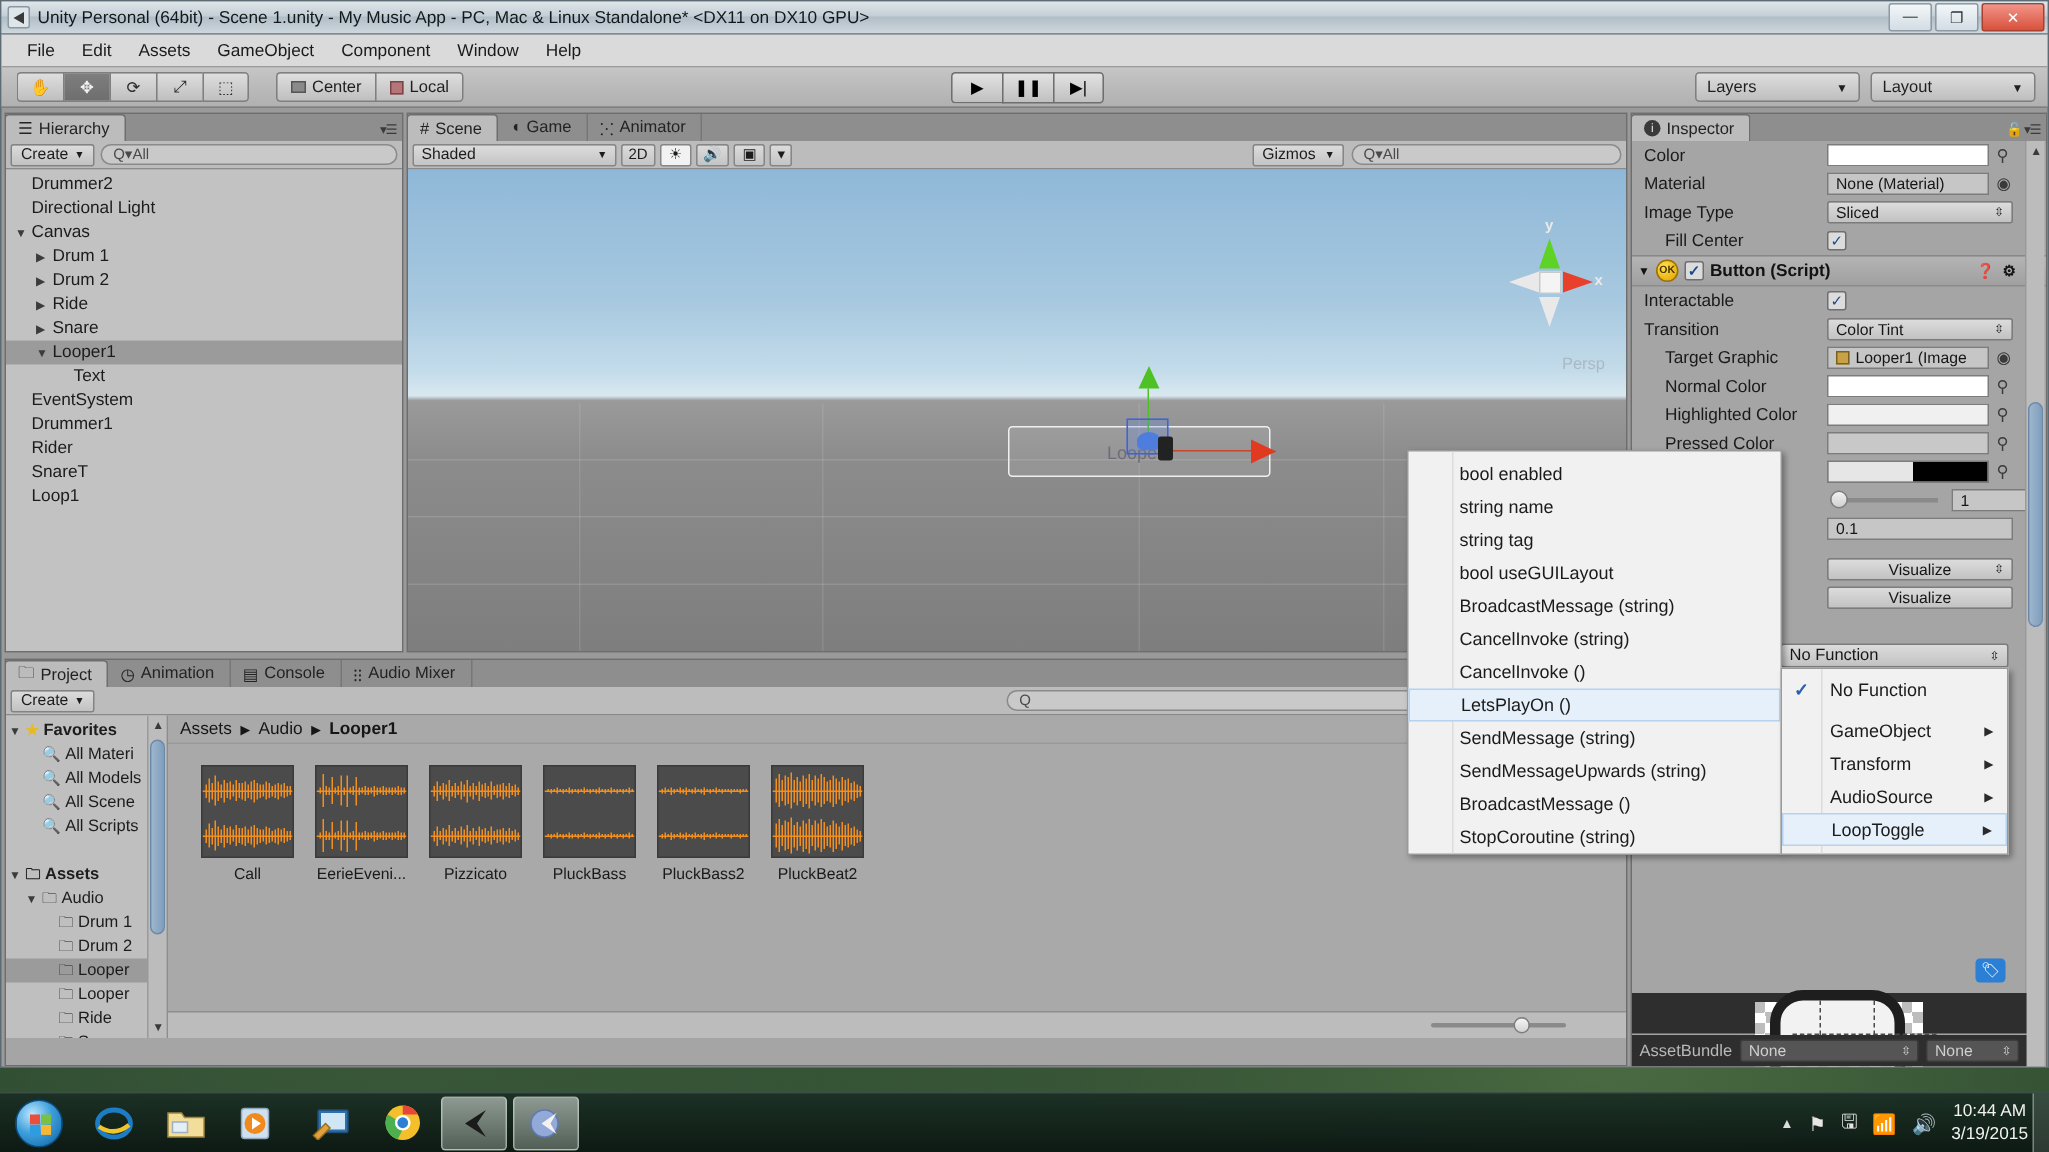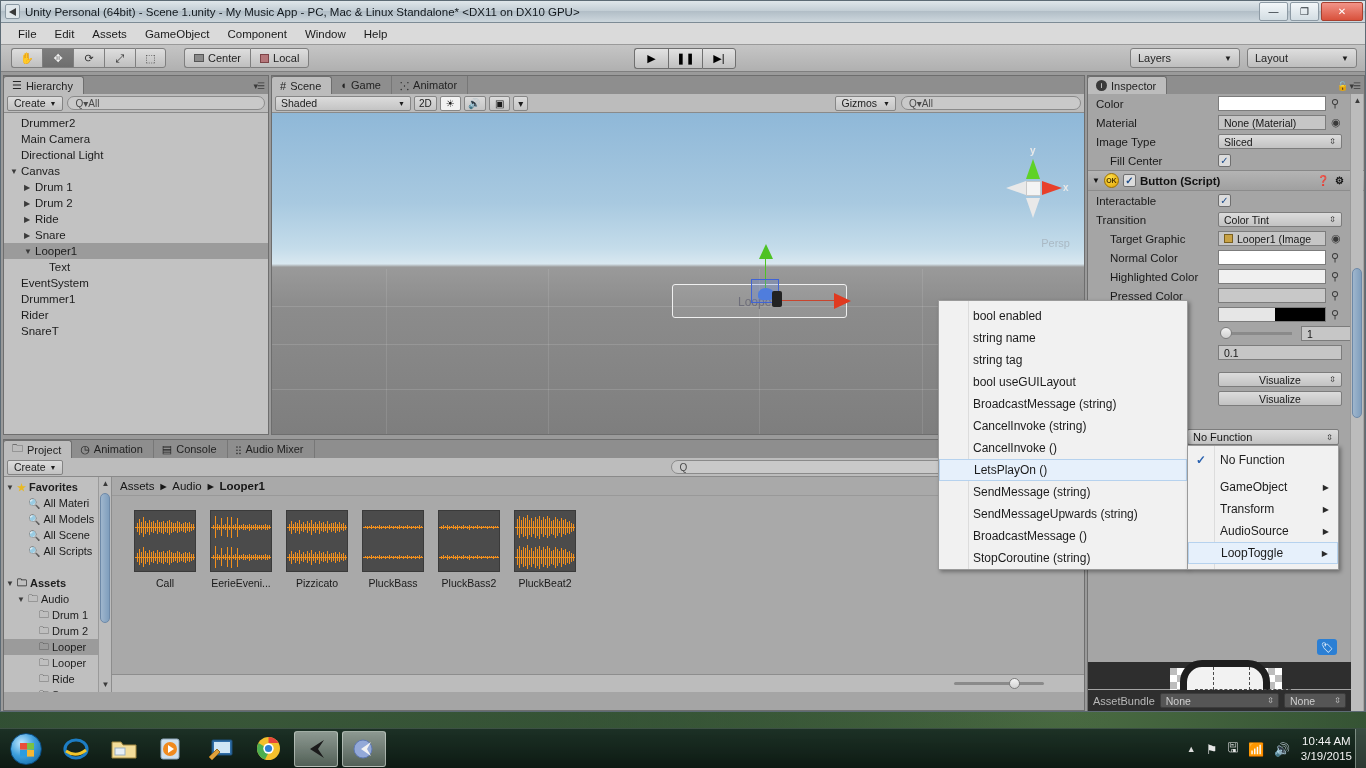--- a/index.html
+++ b/index.html
@@ -503,24 +503,20 @@
         </div>
         <div class="searchfield">Q▾All</div>
       </div>
       <div id="hier-list">
           <div class="hrow" style="padding-left: 6px;">
             <span class="foldarrow"></span>
             <span>Drummer2</span>
           </div>
           <div class="hrow" style="padding-left: 6px;">
             <span class="foldarrow"></span>
-            <span>Main Camera</span>
-          </div>
-          <div class="hrow" style="padding-left: 6px;">
-            <span class="foldarrow"></span>
             <span>Directional Light</span>
           </div>
           <div class="hrow" style="padding-left: 6px;">
             <span class="foldarrow">▼</span>
             <span>Canvas</span>
           </div>
           <div class="hrow" style="padding-left: 20px;">
             <span class="foldarrow">▶</span>
             <span>Drum 1</span>
           </div>
@@ -552,20 +548,24 @@
             <span class="foldarrow"></span>
             <span>Drummer1</span>
           </div>
           <div class="hrow" style="padding-left: 6px;">
             <span class="foldarrow"></span>
             <span>Rider</span>
           </div>
           <div class="hrow" style="padding-left: 6px;">
             <span class="foldarrow"></span>
             <span>SnareT</span>
+          </div>
+          <div class="hrow" style="padding-left: 6px;">
+            <span class="foldarrow"></span>
+            <span>Loop1</span>
           </div>
         </div>
     </div>
 
     <div class="panel" id="sceneview">
       <div class="tabrow">
         <div class="tab active">
           <span>#</span>
           <span>Scene</span>
         </div>

